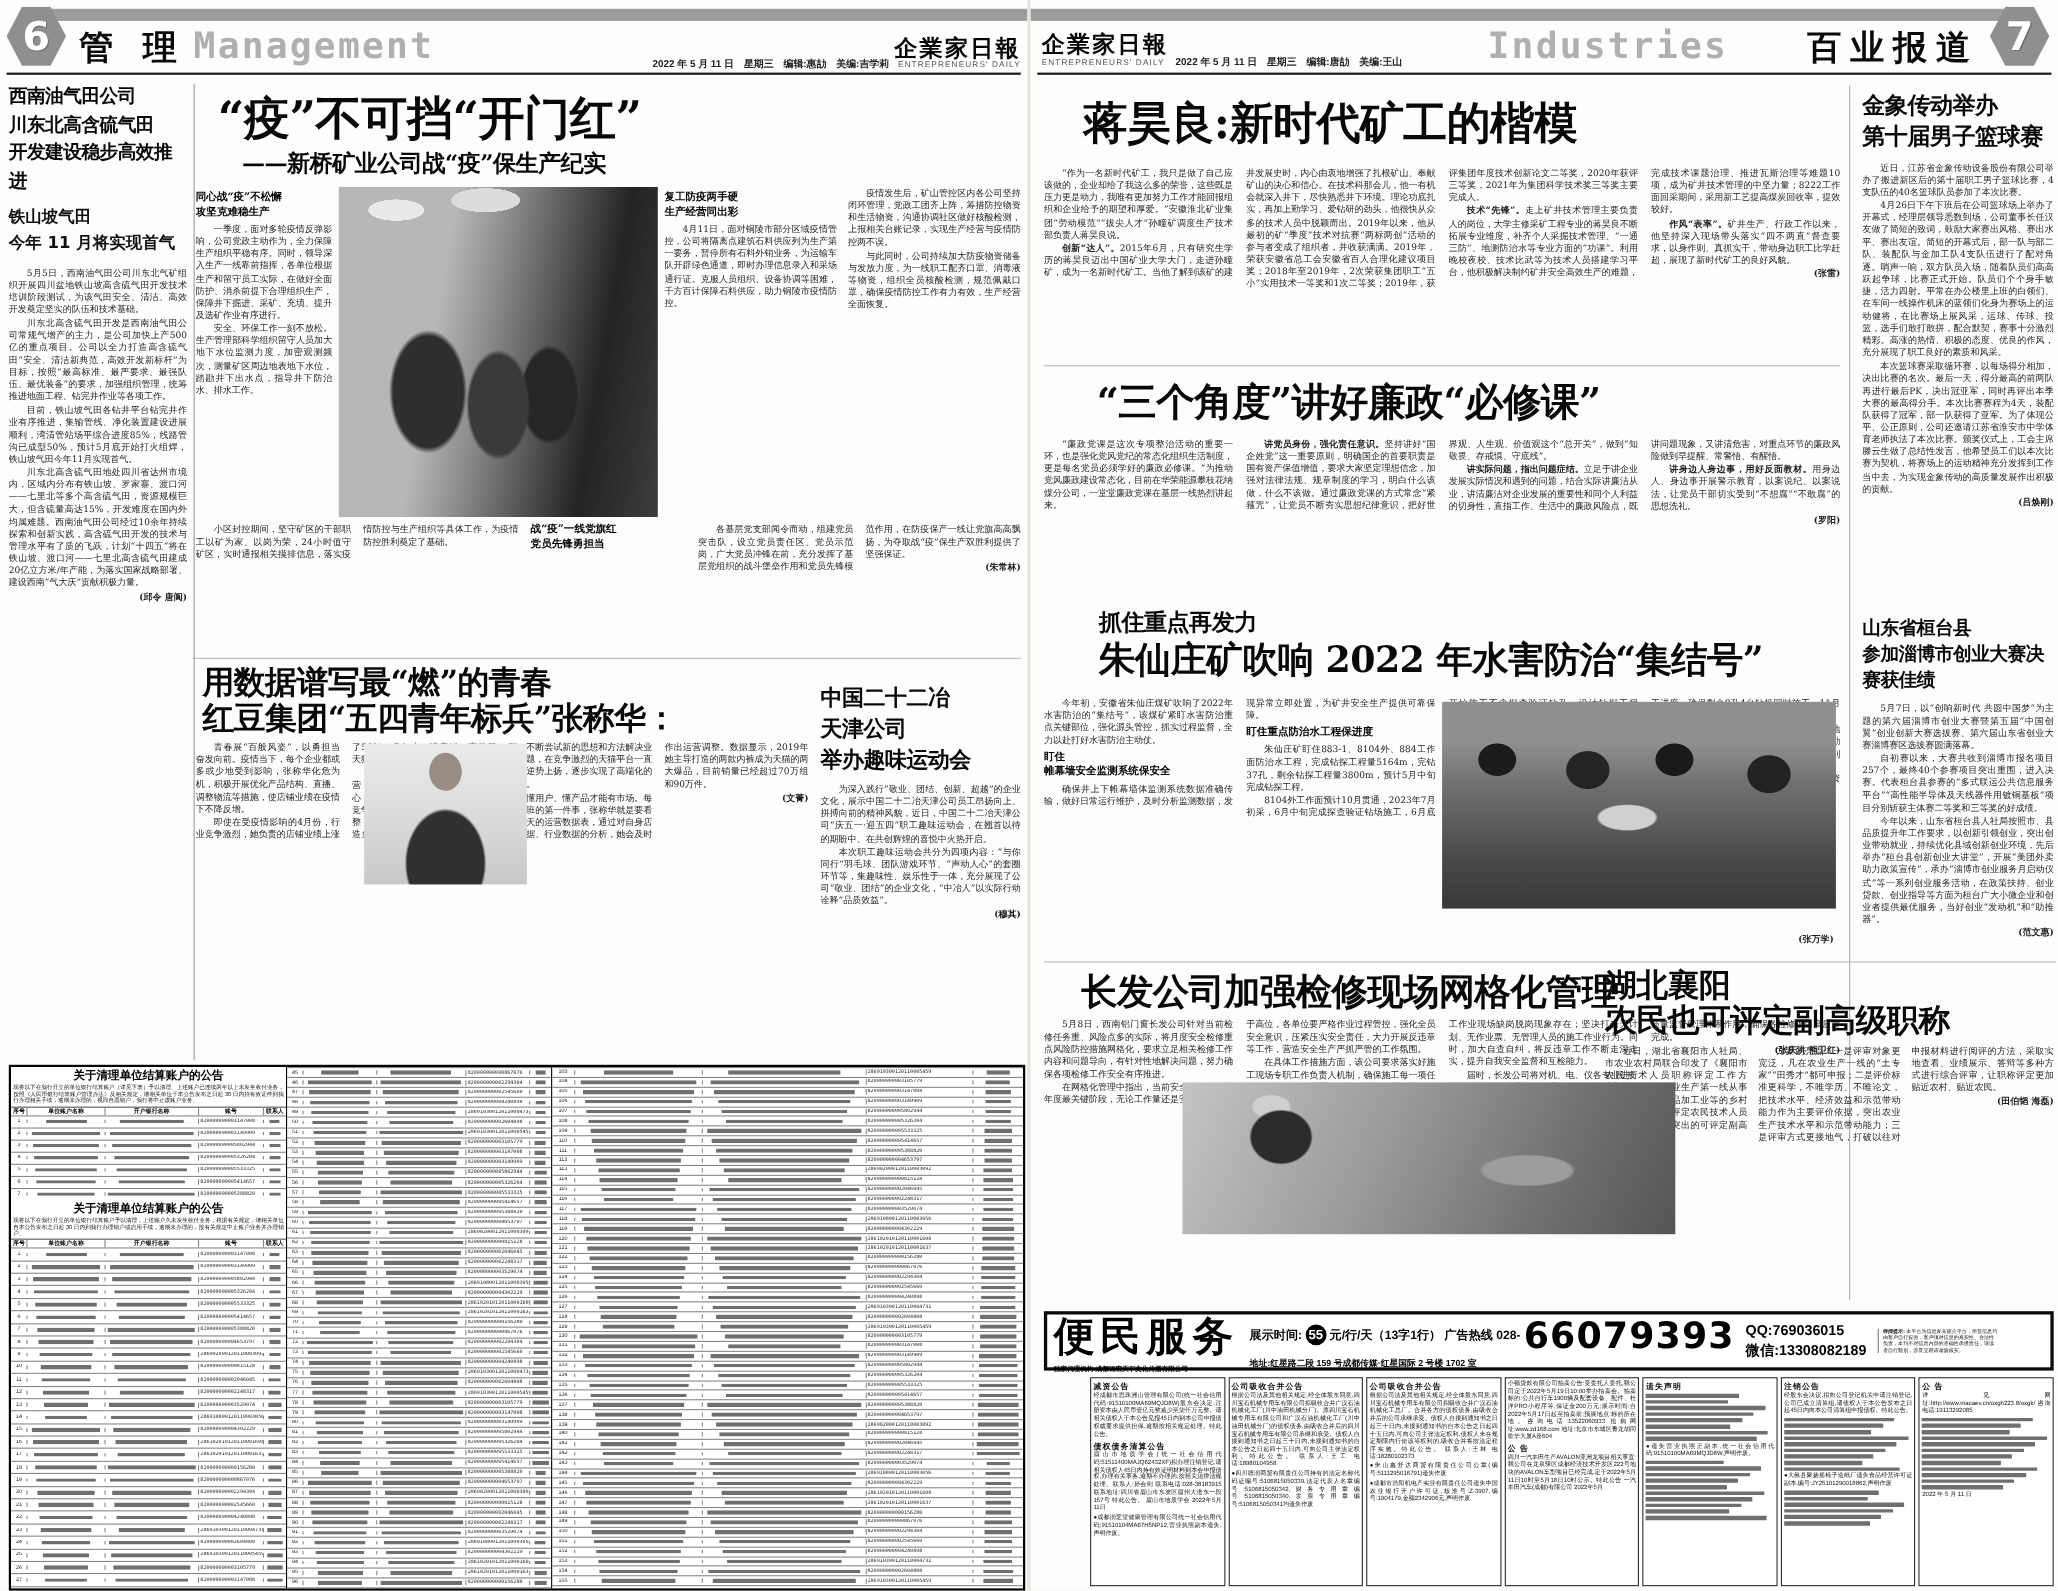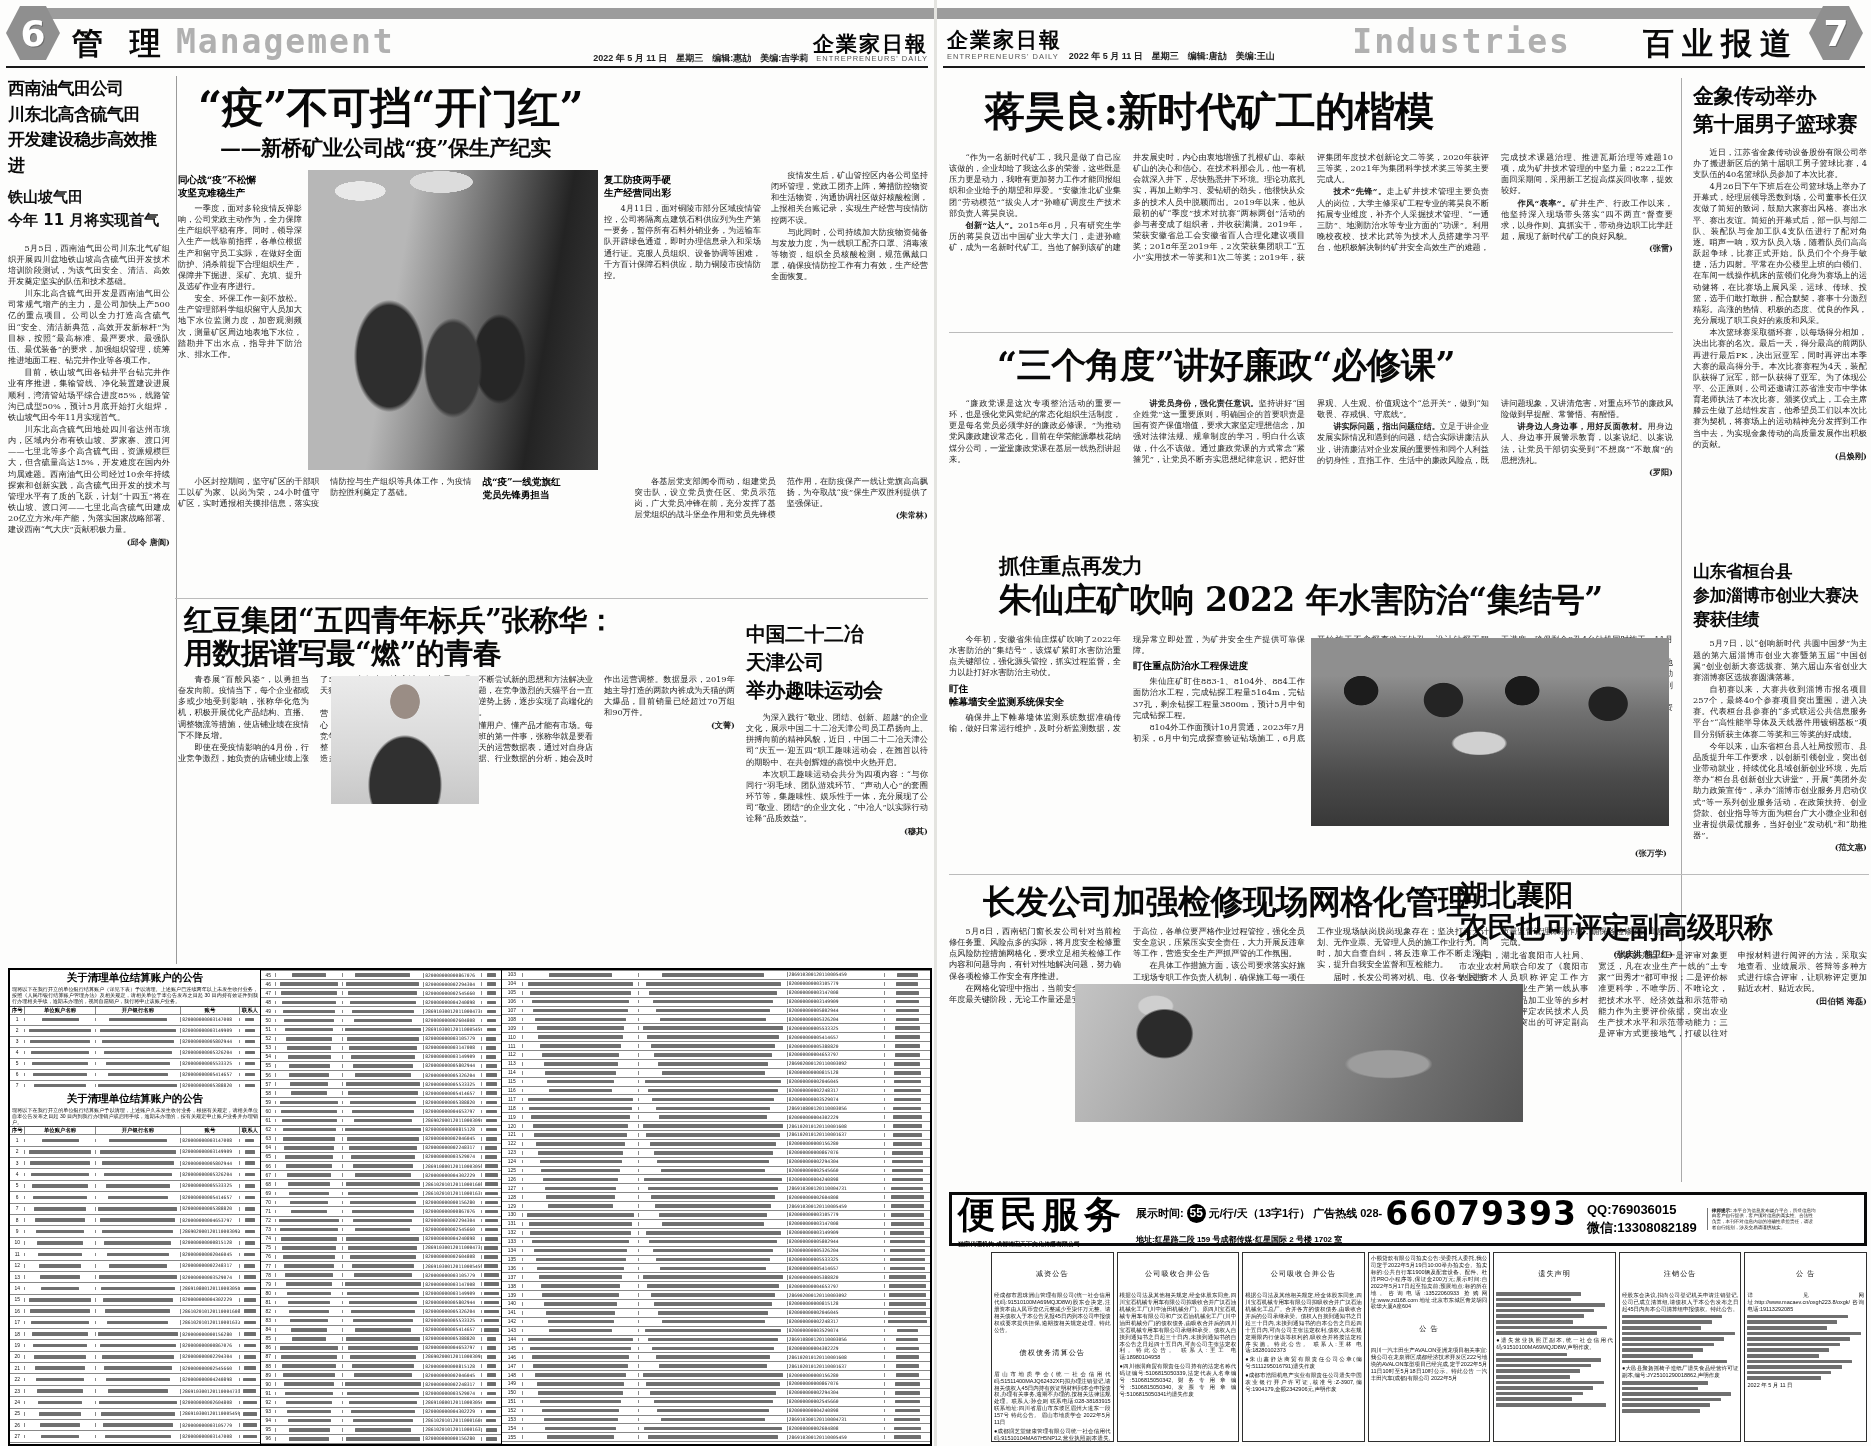--- a/index.html
+++ b/index.html
@@ -60,21 +60,21 @@
   .trow{display:flex;border-top:0.5px solid #888;align-items:center}
   .tc{border-left:0.5px solid #888;padding:0 1px;overflow:hidden;white-space:nowrap}
   .tc:first-child{border-left:none}
   .tnum{font-size:4.9px;text-align:center;color:#111}
   .tacct{font-family:"DejaVu Sans Mono","Liberation Mono",monospace;font-size:4.6px;color:#222}
   .rd{height:3.6px;background:#6f6f6f;margin:0 auto;border-radius:0.5px}
   
   #cls{position:absolute;display:flex;gap:3px}
   .ccol{flex:1;border:1px solid #2e2e2e;padding:2px 2px;font-size:5.5px;line-height:1.26;color:#101010;
         text-align:justify;overflow:hidden;background:#fff;font-family:"Liberation Sans",sans-serif}
-  .chd{font-weight:400;text-align:center;font-size:7.2px;margin:14px 0;letter-spacing:1px}
+  .chd{font-weight:700;text-align:left;font-size:7.2px;margin:1px 0;letter-spacing:1px}
   .ctext{margin:0 0 2px 0}
   
   #bms{position:absolute;border:3px solid #0a0a0a;background:#fff;display:flex;align-items:center;padding:0 6px;box-sizing:border-box;gap:10px}
   .bmsBig{font-family:"DejaVu Serif","Liberation Serif",serif;font-weight:900;font-size:37px;letter-spacing:5px;color:#000;white-space:nowrap}
   .bmsAg{font-size:6px;font-weight:700;color:#000;white-space:nowrap}
   .feeRow{display:flex;align-items:center;gap:3px;font-weight:800;font-size:11px;white-space:nowrap}
   .feeCirc{width:19px;height:19px;border-radius:50%;background:#000;color:#fff;display:flex;align-items:center;justify-content:center;font-size:12px;font-weight:900}
   .hotNum{font-size:33px;font-weight:900;letter-spacing:1px;font-family:"DejaVu Sans",sans-serif}
   .addr{font-size:8px;font-weight:700;margin-top:1px;white-space:nowrap}
   .qqwx{font-size:13px;font-weight:900;line-height:1.4;white-space:nowrap}
@@ -138,22 +138,22 @@
       <p>小区封控期间，坚守矿区的干部职工以矿为家、以岗为荣，24小时值守矿区，实时通报相关摸排信息，落实疫情防控与生产组织等具体工作，为疫情防控胜利奠定了基础。</p>
       <div class="shd">战“疫”一线党旗红
 党员先锋勇担当</div>
       <p>各基层党支部闻令而动，组建党员突击队，设立党员责任区、党员示范岗，广大党员冲锋在前，充分发挥了基层党组织的战斗堡垒作用和党员先锋模范作用，在防疫保产一线让党旗高高飘扬，为夺取战“疫”保生产双胜利提供了坚强保证。</p>
       <p class="byl">(朱常林)</p>
     </div>
 
   <div class="ab" style="left:175px;top:598px;width:753px;height:1px;background:#bbb"></div>
 
   <div class="ab hl" style="left:184px;top:604px;font-size:29px;line-height:1.15">
+      <div>用数据谱写最“燃”的青春</div>
       <div>红豆集团“五四青年标兵”张称华：</div>
-      <div>用数据谱写最“燃”的青春</div>
     </div>
   <div class="ab body" style="left:178px;top:674px;width:557px;height:288px;column-count:4;column-gap:11px">
       <p>青春展“百般风姿”，以勇担当奋发向前。疫情当下，每个企业都或多或少地受到影响，张称华化危为机，积极开展优化产品结构、直播、调整物流等措施，使店铺业绩在疫情下不降反增。</p>
       <p>即使在受疫情影响的4月份，行业竞争激烈，她负责的店铺业绩上涨了50%。多年来，该店铺一直稳居天猫同类店铺TOP10。</p>
       <p>张称华的秘诀就是注重数据化运营，从用户需求出发，以产品为核心，从海量的数据中研究分析市场和竞争对手，洞察消费趋势，并迅速调整，优化产品结构，配合商品开发打造多款爆品；她求实创新，勤奋钻研，不断尝试新的思想和方法解决业务问题，在竞争激烈的天猫平台一直保持逆势上扬，逐步实现了高端化的转型。</p>
       <p>懂用户、懂产品才能有市场。每天上班的第一件事，张称华就是要看前一天的运营数据表，通过对自身店铺数据、行业数据的分析，她会及时作出运营调整。数据显示，2019年她主导打造的两款内裤成为天猫的两大爆品，目前销量已经超过70万组和90万件。</p>
       <p class="byl">(文菁)</p>
     </div>
   <div class="ph ph2" style="left:331px;top:676px;width:148px;height:128px;z-index:3"></div>
 

